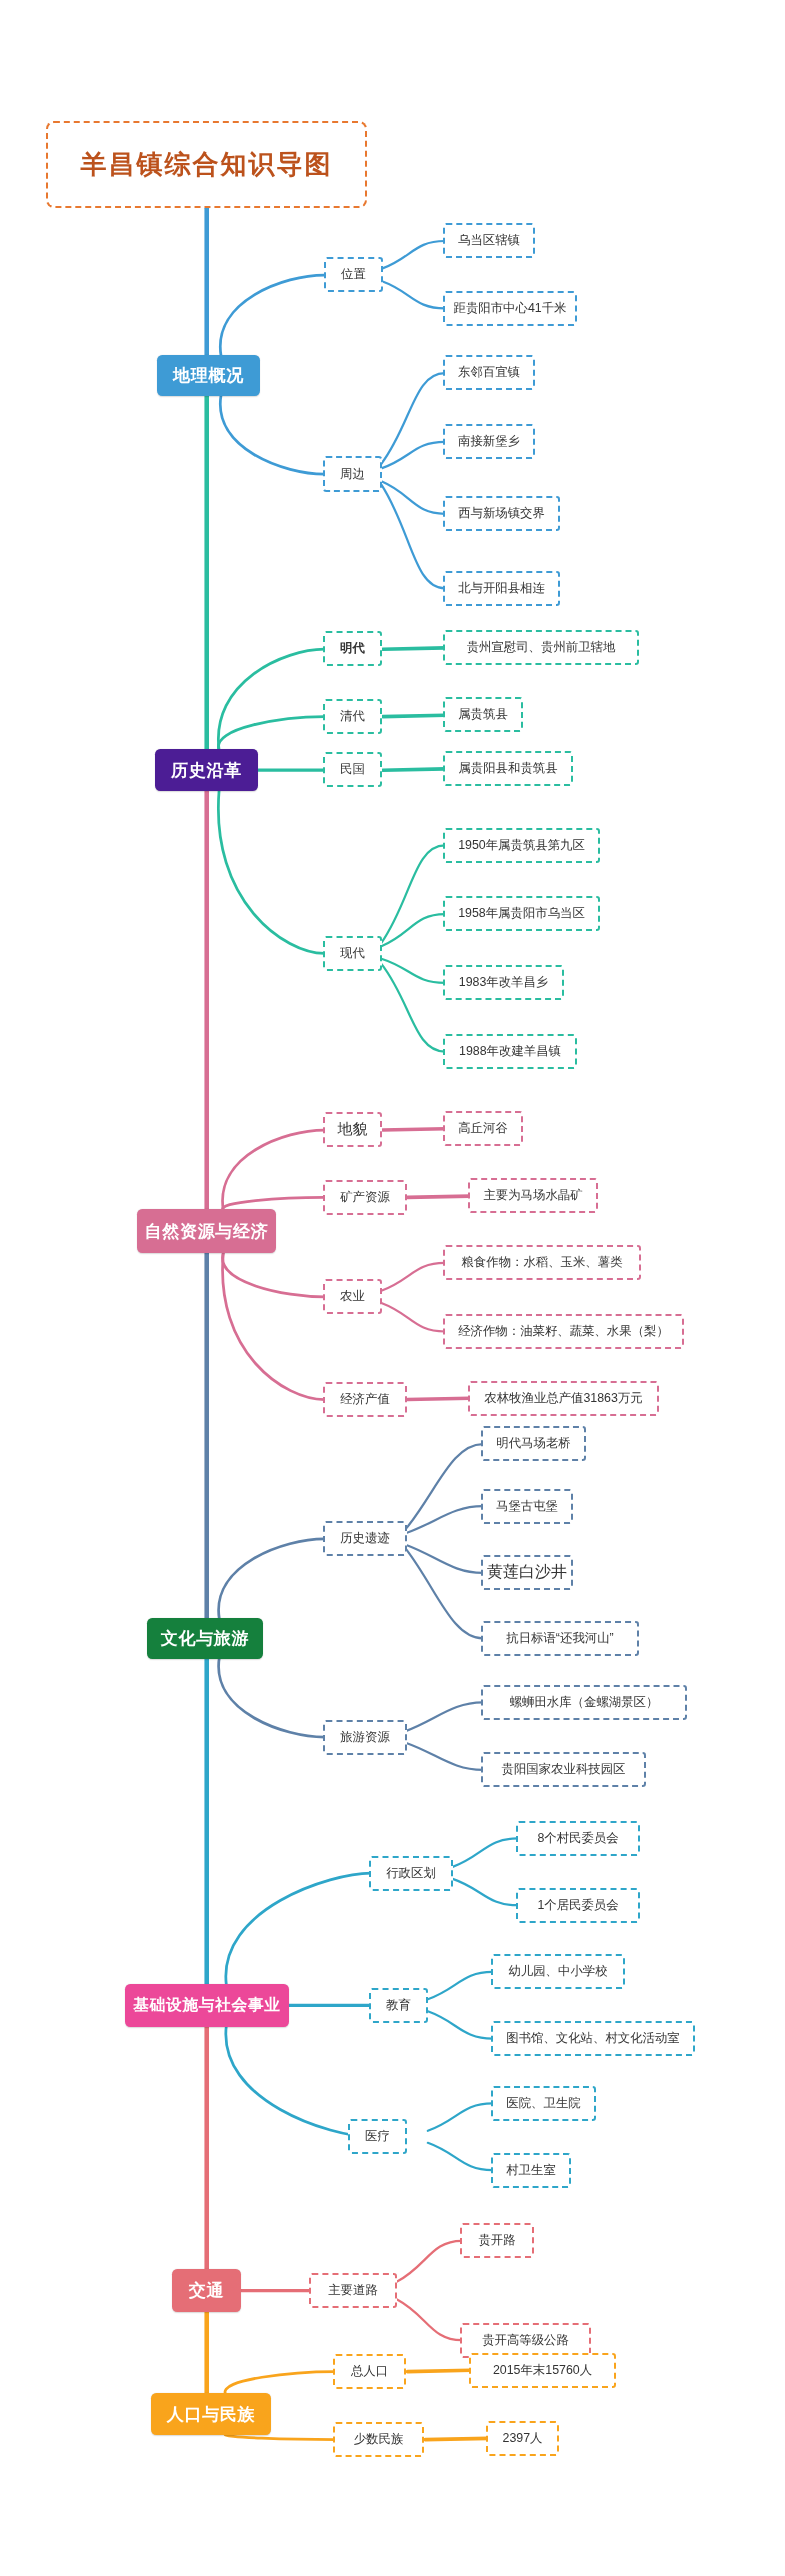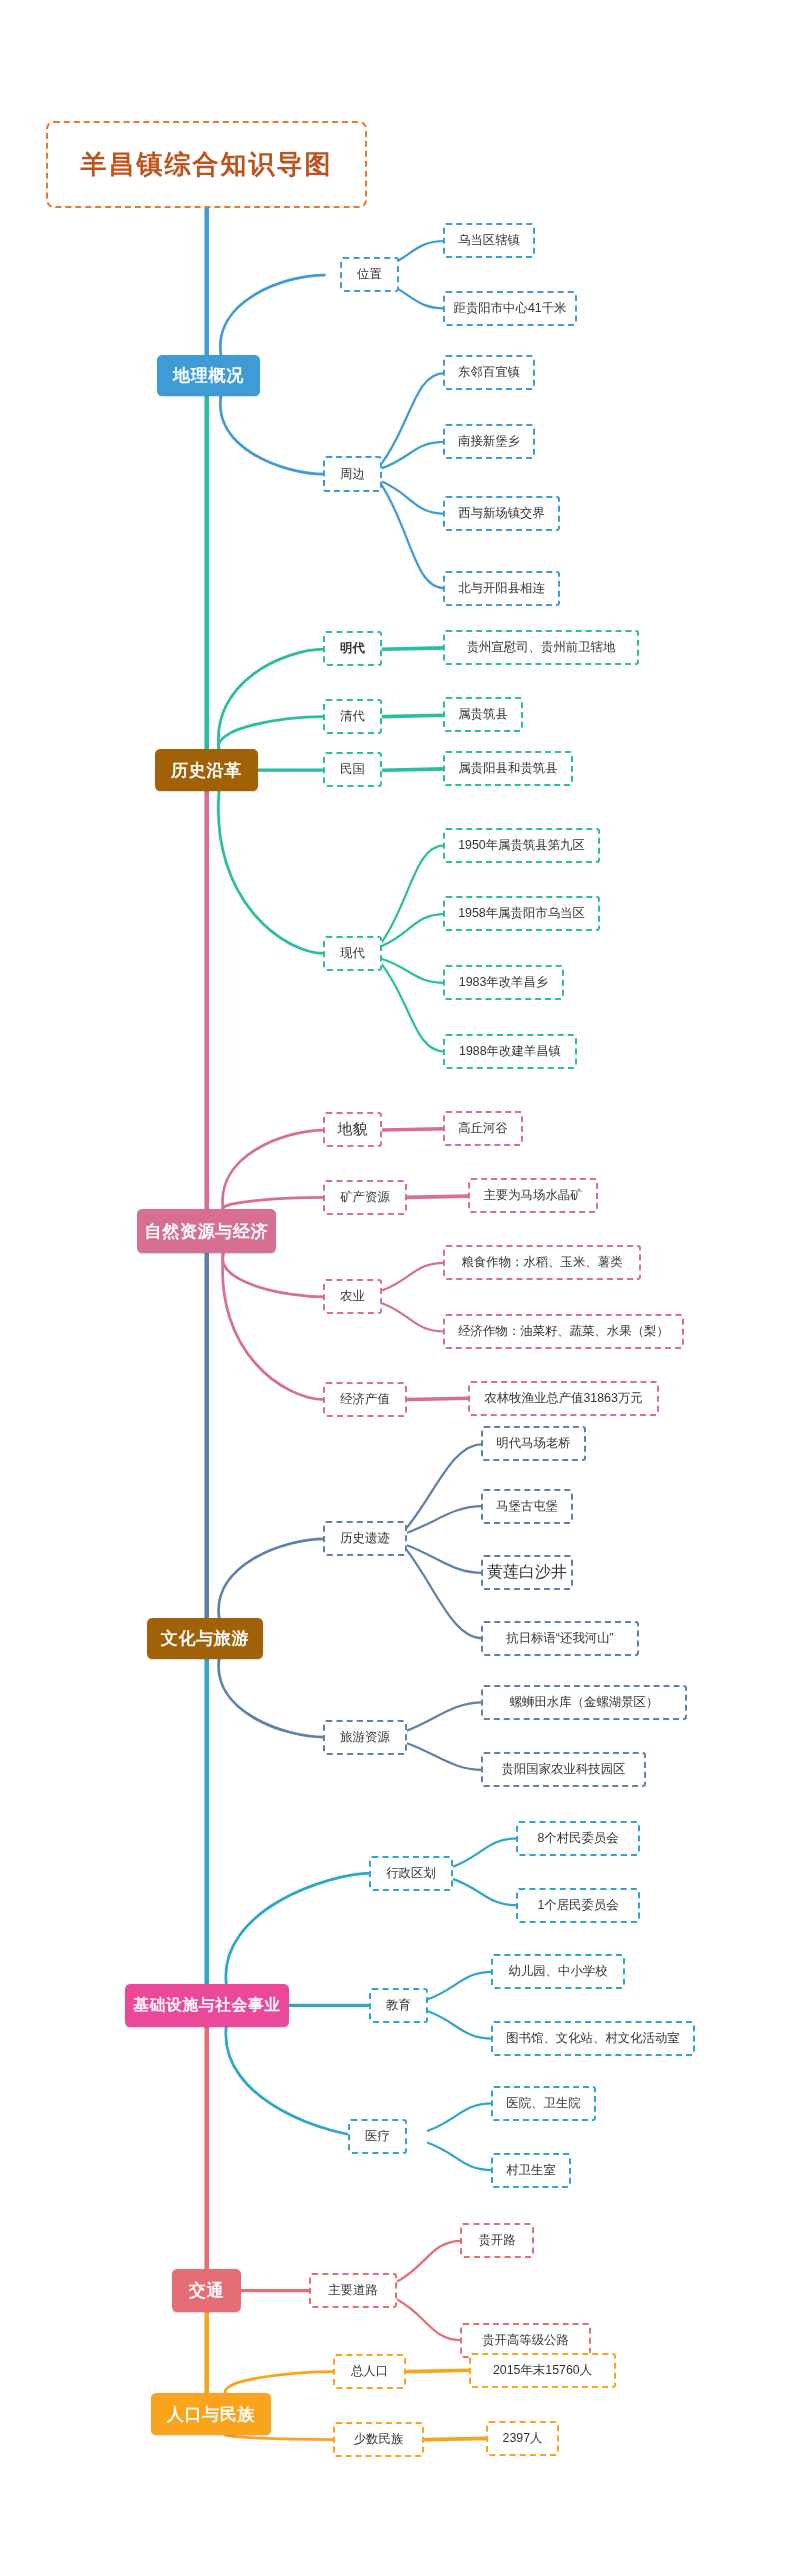--- a/index.html
+++ b/index.html
@@ -88,58 +88,58 @@
       <path d="M 607 3487.32 C 653 3463, 659 3425, 706 3425" fill="none" stroke="#e56e76" stroke-width="3.4" stroke-linecap="round"></path>
       <path d="M 607 3514.68 C 653 3539, 659 3577, 706 3577" fill="none" stroke="#e56e76" stroke-width="3.4" stroke-linecap="round"></path>
       <path d="M 345.08 3660 C 331.08 3636.2, 451 3625, 512 3625" fill="none" stroke="#f9a41c" stroke-width="4.2" stroke-linecap="round"></path>
       <path d="M 623 3625 L 720 3623" fill="none" stroke="#f9a41c" stroke-width="5.5" stroke-linecap="round"></path>
       <path d="M 345.08 3720 C 331.08 3726.12, 451 3729, 512 3729" fill="none" stroke="#f9a41c" stroke-width="4.2" stroke-linecap="round"></path>
       <path d="M 650 3729 L 746 3727" fill="none" stroke="#f9a41c" stroke-width="5.5" stroke-linecap="round"></path>
     </svg>
   <div class="title-box" id="root-topic" style="left: 46px; top: 121px; width: 321px; height: 87px; color: rgb(188, 82, 28); border-color: rgb(232, 120, 47);">羊昌镇综合知识导图</div>
 <div class="node node-box" style="left: 443px; top: 223px; width: 92px; height: 35px; font-size: 12.4px; border-color: rgb(62, 155, 213);">乌当区辖镇</div>
     <div class="node node-box" style="left: 443px; top: 291px; width: 134px; height: 35px; font-size: 12.4px; border-color: rgb(62, 155, 213);">距贵阳市中心41千米</div>
-    <div class="node node-box" style="left: 340px; top: 257px; width: 59px; height: 35px; font-size: 12.4px; border-color: rgb(62, 155, 213);">位置</div>
+    <div class="node node-box" style="left: 324px; top: 257px; width: 59px; height: 35px; font-size: 12.4px; border-color: rgb(62, 155, 213);">位置</div>
     <div class="node node-box" style="left: 443px; top: 355px; width: 92px; height: 35px; font-size: 12.4px; border-color: rgb(62, 155, 213);">东邻百宜镇</div>
     <div class="node node-box" style="left: 443px; top: 424px; width: 92px; height: 35px; font-size: 12.4px; border-color: rgb(62, 155, 213);">南接新堡乡</div>
     <div class="node node-box" style="left: 443px; top: 496px; width: 117px; height: 35px; font-size: 12.4px; border-color: rgb(62, 155, 213);">西与新场镇交界</div>
     <div class="node node-box" style="left: 443px; top: 571px; width: 117px; height: 35px; font-size: 12.4px; border-color: rgb(62, 155, 213);">北与开阳县相连</div>
     <div class="node node-box" style="left: 323px; top: 456px; width: 59px; height: 36px; font-size: 12.4px; border-color: rgb(62, 155, 213);">周边</div>
     <div class="node node-main" style="left: 157px; top: 355px; width: 103px; height: 41px; font-size: 17px; background: rgb(62, 155, 213);">地理概况</div>
     <div class="node node-box" style="left: 443px; top: 630px; width: 196px; height: 35px; font-size: 12.4px; border-color: rgb(42, 189, 160);">贵州宣慰司、贵州前卫辖地</div>
     <div class="node node-box" style="left: 323px; top: 631px; width: 59px; height: 35px; font-size: 12.4px; border-color: rgb(42, 189, 160); font-weight: bold;">明代</div>
     <div class="node node-box" style="left: 443px; top: 697px; width: 80px; height: 35px; font-size: 12.4px; border-color: rgb(42, 189, 160);">属贵筑县</div>
     <div class="node node-box" style="left: 323px; top: 699px; width: 59px; height: 35px; font-size: 12.4px; border-color: rgb(42, 189, 160);">清代</div>
     <div class="node node-box" style="left: 443px; top: 751px; width: 130px; height: 35px; font-size: 12.4px; border-color: rgb(42, 189, 160);">属贵阳县和贵筑县</div>
     <div class="node node-box" style="left: 323px; top: 752px; width: 59px; height: 35px; font-size: 12.4px; border-color: rgb(42, 189, 160);">民国</div>
     <div class="node node-box" style="left: 443px; top: 828px; width: 157px; height: 35px; font-size: 12.4px; border-color: rgb(42, 189, 160);">1950年属贵筑县第九区</div>
     <div class="node node-box" style="left: 443px; top: 896px; width: 157px; height: 35px; font-size: 12.4px; border-color: rgb(42, 189, 160);">1958年属贵阳市乌当区</div>
     <div class="node node-box" style="left: 443px; top: 965px; width: 121px; height: 35px; font-size: 12.4px; border-color: rgb(42, 189, 160);">1983年改羊昌乡</div>
     <div class="node node-box" style="left: 443px; top: 1034px; width: 134px; height: 35px; font-size: 12.4px; border-color: rgb(42, 189, 160);">1988年改建羊昌镇</div>
     <div class="node node-box" style="left: 323px; top: 936px; width: 59px; height: 35px; font-size: 12.4px; border-color: rgb(42, 189, 160);">现代</div>
-    <div class="node node-main" style="left: 155px; top: 749px; width: 103px; height: 42px; font-size: 17px; background: #a16207; font-family: Liberation Mono, monospace;">历史沿革</div>
+    <div class="node node-main" style="left: 155px; top: 749px; width: 103px; height: 42px; font-size: 17px; background: #4c1d95; font-family: Liberation Mono, monospace;">历史沿革</div>
     <div class="node node-box" style="left: 443px; top: 1111px; width: 80px; height: 35px; font-size: 12.4px; border-color: rgb(215, 110, 147);">高丘河谷</div>
     <div class="node node-box" style="left: 323px; top: 1112px; width: 59px; height: 35px; font-size: 15px; border-color: rgb(215, 110, 147);">地貌</div>
     <div class="node node-box" style="left: 468px; top: 1178px; width: 130px; height: 35px; font-size: 12.4px; border-color: rgb(215, 110, 147);">主要为马场水晶矿</div>
     <div class="node node-box" style="left: 323px; top: 1180px; width: 84px; height: 35px; font-size: 12.4px; border-color: rgb(215, 110, 147);">矿产资源</div>
     <div class="node node-box" style="left: 443px; top: 1245px; width: 198px; height: 35px; font-size: 12.4px; border-color: rgb(215, 110, 147);">粮食作物：水稻、玉米、薯类</div>
     <div class="node node-box" style="left: 443px; top: 1314px; width: 241px; height: 35px; font-size: 12.4px; border-color: rgb(215, 110, 147); text-align: center;">经济作物：油菜籽、蔬菜、水果（梨）</div>
     <div class="node node-box" style="left: 323px; top: 1279px; width: 59px; height: 35px; font-size: 12.4px; border-color: rgb(215, 110, 147);">农业</div>
     <div class="node node-box" style="left: 468px; top: 1381px; width: 191px; height: 35px; font-size: 12.4px; border-color: rgb(215, 110, 147);">农林牧渔业总产值31863万元</div>
     <div class="node node-box" style="left: 323px; top: 1382px; width: 84px; height: 35px; font-size: 12.4px; border-color: rgb(215, 110, 147);">经济产值</div>
     <div class="node node-main" style="left: 137px; top: 1209px; width: 139px; height: 44px; font-size: 17px; background: rgb(215, 110, 147);">自然资源与经济</div>
     <div class="node node-box" style="left: 481px; top: 1426px; width: 105px; height: 35px; font-size: 12.4px; border-color: rgb(94, 129, 168);">明代马场老桥</div>
     <div class="node node-box" style="left: 481px; top: 1489px; width: 92px; height: 35px; font-size: 12.4px; border-color: rgb(94, 129, 168);">马堡古屯堡</div>
     <div class="node node-box" style="left: 481px; top: 1555px; width: 92px; height: 35px; font-size: 16px; border-color: rgb(94, 129, 168);">黄莲白沙井</div>
     <div class="node node-box" style="left: 481px; top: 1621px; width: 158px; height: 35px; font-size: 12.4px; border-color: rgb(94, 129, 168);">抗日标语“还我河山”</div>
     <div class="node node-box" style="left: 323px; top: 1521px; width: 84px; height: 35px; font-size: 12.4px; border-color: rgb(94, 129, 168);">历史遗迹</div>
     <div class="node node-box" style="left: 481px; top: 1685px; width: 206px; height: 35px; font-size: 12.4px; border-color: rgb(94, 129, 168);">螺蛳田水库（金螺湖景区）</div>
     <div class="node node-box" style="left: 481px; top: 1752px; width: 165px; height: 35px; font-size: 12.4px; border-color: rgb(94, 129, 168);">贵阳国家农业科技园区</div>
     <div class="node node-box" style="left: 323px; top: 1720px; width: 84px; height: 35px; font-size: 12.4px; border-color: rgb(94, 129, 168);">旅游资源</div>
-    <div class="node node-main" style="left: 147px; top: 1618px; width: 116px; height: 41px; font-size: 17px; background: #a16207;">文化与旅游</div>
+    <div class="node node-main" style="left: 147px; top: 1618px; width: 116px; height: 41px; font-size: 17px; background: #15803d;">文化与旅游</div>
     <div class="node node-box" style="left: 516px; top: 1821px; width: 124px; height: 35px; font-size: 12.4px; border-color: rgb(46, 166, 201);">8个村民委员会</div>
     <div class="node node-box" style="left: 516px; top: 1888px; width: 124px; height: 35px; font-size: 12.4px; border-color: rgb(46, 166, 201);">1个居民委员会</div>
     <div class="node node-box" style="left: 369px; top: 1856px; width: 84px; height: 35px; font-size: 12.4px; border-color: rgb(46, 166, 201);">行政区划</div>
     <div class="node node-box" style="left: 491px; top: 1954px; width: 134px; height: 35px; font-size: 12.4px; border-color: rgb(46, 166, 201);">幼儿园、中小学校</div>
     <div class="node node-box" style="left: 491px; top: 2021px; width: 204px; height: 35px; font-size: 12.4px; border-color: rgb(46, 166, 201);">图书馆、文化站、村文化活动室</div>
     <div class="node node-box" style="left: 369px; top: 1988px; width: 59px; height: 35px; font-size: 12.4px; border-color: rgb(46, 166, 201);">教育</div>
     <div class="node node-box" style="left: 491px; top: 2086px; width: 105px; height: 35px; font-size: 12.4px; border-color: rgb(46, 166, 201);">医院、卫生院</div>
     <div class="node node-box" style="left: 491px; top: 2153px; width: 80px; height: 35px; font-size: 12.4px; border-color: rgb(46, 166, 201);">村卫生室</div>
     <div class="node node-box" style="left: 348px; top: 2119px; width: 59px; height: 35px; font-size: 12.4px; border-color: rgb(46, 166, 201);">医疗</div>
     <div class="node node-main" style="left: 125px; top: 1984px; width: 164px; height: 43px; font-size: 15.7px; background: #ec4899;">基础设施与社会事业</div>

